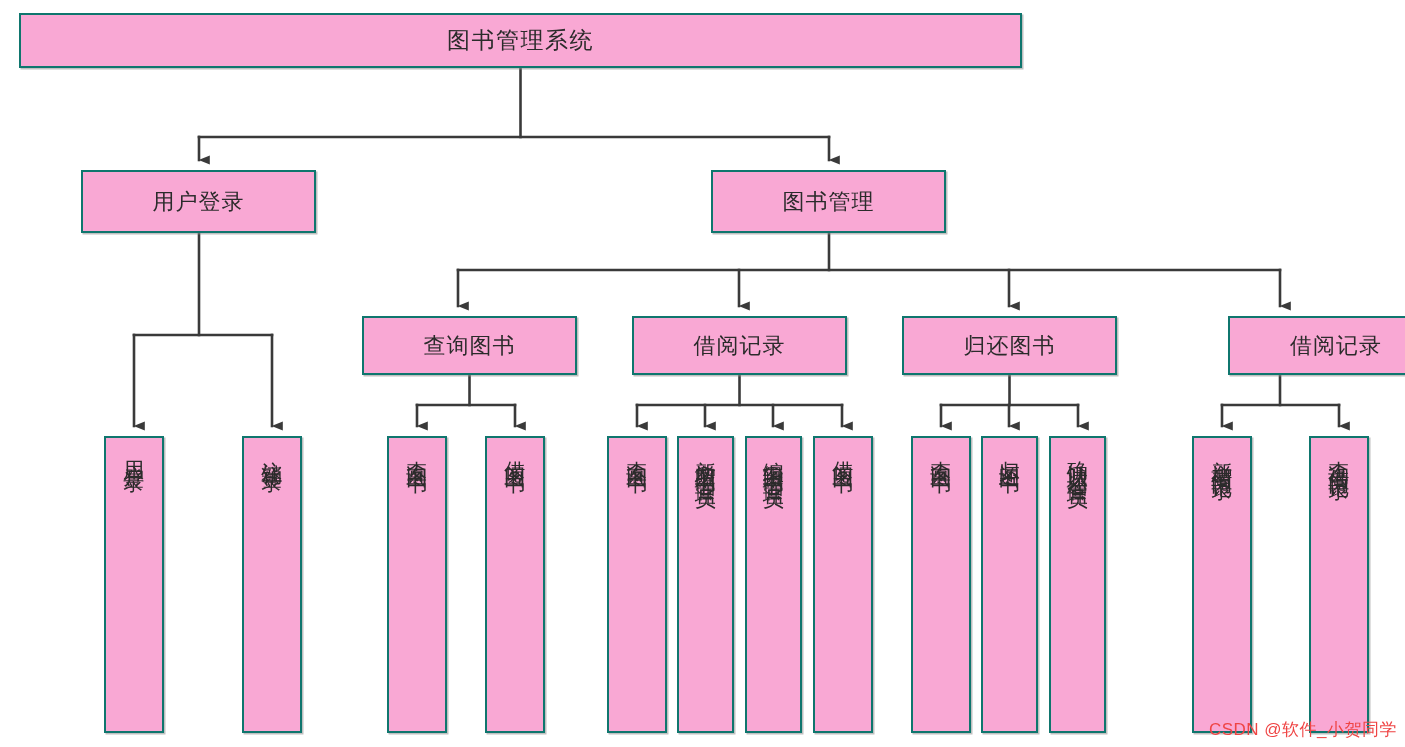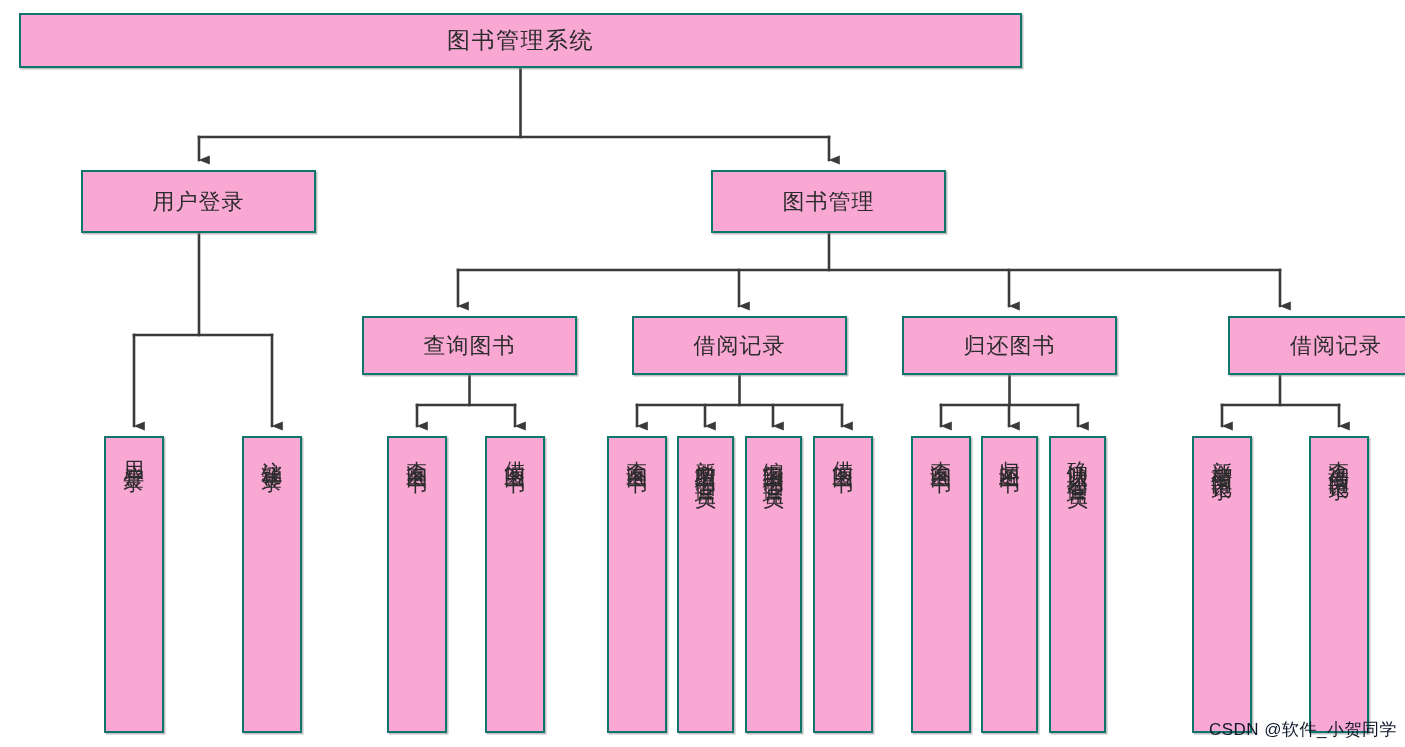--- a/index.html
+++ b/index.html
@@ -45,21 +45,21 @@
     line-height:1.02;
     letter-spacing:4px;
     white-space:nowrap;
     margin:0 auto;
   }
 
   .watermark{
     position:absolute;
     right:8px;bottom:6px;
     font-size:17px;
-    color:#0f172a;
+    color:#ef4444;
     letter-spacing:0.5px;
     user-select:none;
     white-space:nowrap;
   }
 </style>
 </head>
 <body>
 
 <div id="stage">
 

